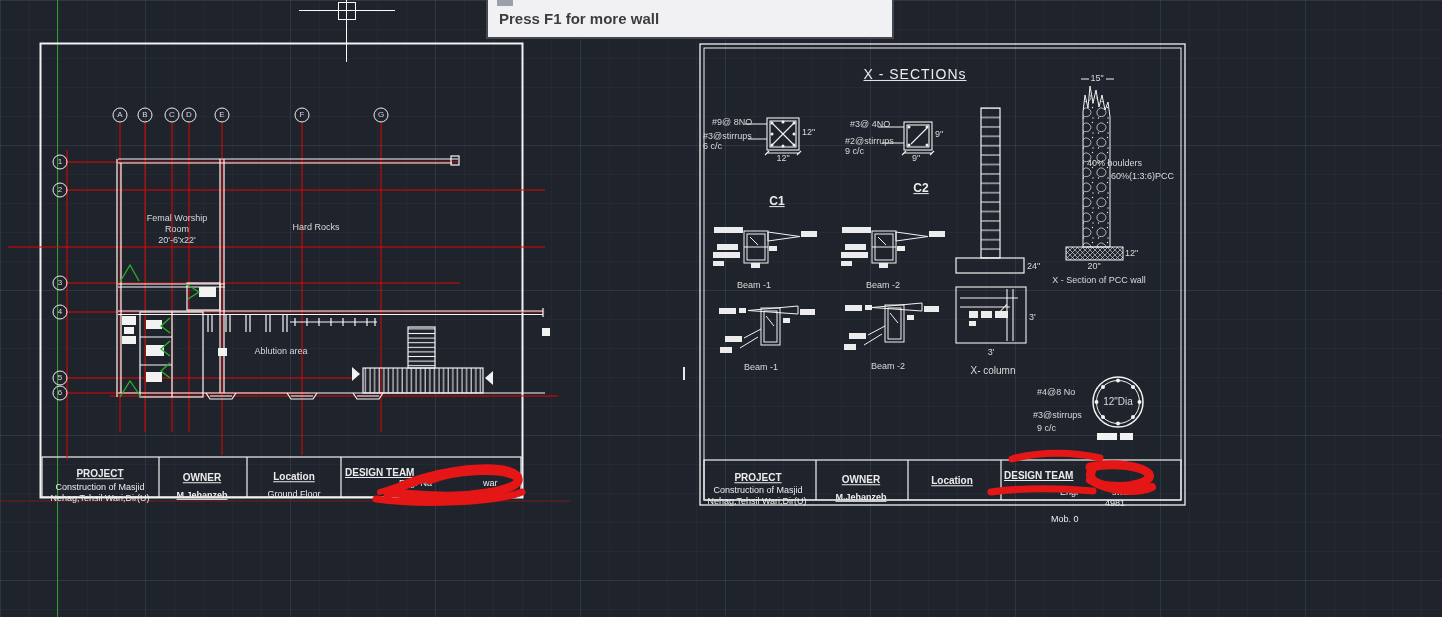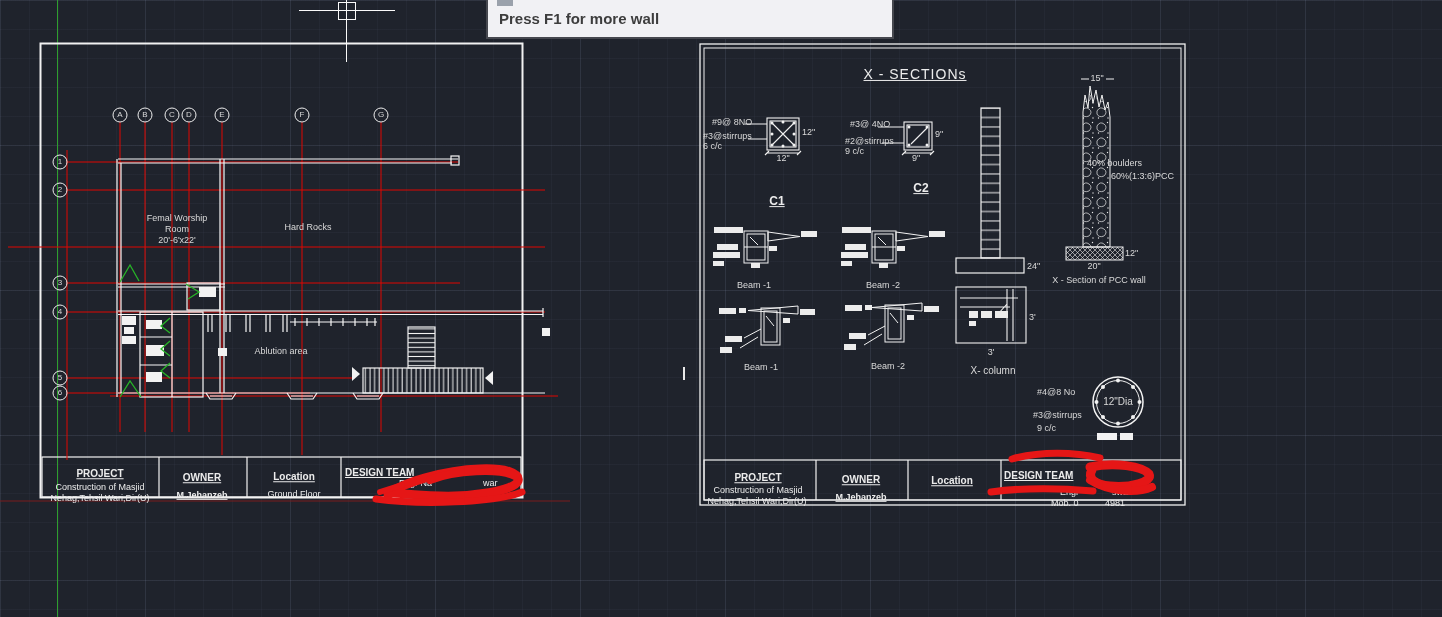--- a/index.html
+++ b/index.html
@@ -305,21 +305,21 @@
   <span class="t c s8" style="left:60px;top:162px">1</span>
   <span class="t c s8" style="left:60px;top:190px">2</span>
   <span class="t c s8" style="left:60px;top:283px">3</span>
   <span class="t c s8" style="left:60px;top:312px">4</span>
   <span class="t c s8" style="left:60px;top:378px">5</span>
   <span class="t c s8" style="left:60px;top:393px">6</span>
 
   <span class="t c" style="left:177px;top:218px">Femal Worship</span>
   <span class="t c" style="left:177px;top:229px">Room</span>
   <span class="t c" style="left:177px;top:240px">20'-6'x22'</span>
-  <span class="t c" style="left:308px;top:227px">Hard Rocks</span>
+  <span class="t c" style="left:316px;top:227px">Hard Rocks</span>
   <span class="t c" style="left:281px;top:351px">Ablution area</span>
 
   <span class="t c b u s10 bright" style="left:100px;top:466px">PROJECT</span>
   <span class="t c bright" style="left:100px;top:479px">Construction of Masjid</span>
   <span class="t c bright" style="left:100px;top:490px">Nehag,Tehsil Wari,Dir(U)</span>
   <span class="t c b u s10 bright" style="left:202px;top:470px">OWNER</span>
   <span class="t c b u bright" style="left:202px;top:487px">M.Jehanzeb</span>
   <span class="t c b u s10 bright" style="left:294px;top:469px">Location</span>
   <span class="t c bright" style="left:294px;top:486px">Ground Floor</span>
   <span class="t b u s10 bright" style="left:345px;top:459px">DESIGN TEAM</span>
@@ -368,21 +368,21 @@
   <span class="t c b u s10 bright" style="left:758px;top:470px">PROJECT</span>
   <span class="t c bright" style="left:758px;top:482px">Construction of Masjid</span>
   <span class="t c bright" style="left:757px;top:493px">Nehag,Tehsil Wari,Dir(U)</span>
   <span class="t c b u s10 bright" style="left:861px;top:472px">OWNER</span>
   <span class="t c b u bright" style="left:861px;top:489px">M.Jehanzeb</span>
   <span class="t c b u s10 bright" style="left:952px;top:473px">Location</span>
   <span class="t c bright" style="left:952px;top:488px"></span>
   <span class="t b u s10 bright" style="left:1004px;top:462px">DESIGN TEAM</span>
   <span class="t bright" style="left:1060px;top:479px">Engr</span>
   <span class="t bright" style="left:1112px;top:479px">swar</span>
-  <span class="t bright" style="left:1051px;top:490px">Mob. 0</span>
+  <span class="t bright" style="left:1051px;top:506px">Mob. 0</span>
   <span class="t bright" style="left:1105px;top:490px">4981</span>
 
   <svg id="scribbles" width="1442" height="617">
     <g stroke="#e51616" fill="none" stroke-linecap="round">
 
       <path d="M388,495 C400,483 445,470 480,469 C505,468 520,473 518,481 C515,491 470,497 440,496 C415,495 398,494 390,492" stroke-width="9"></path>
       <path d="M376,499 C420,505 495,503 522,492" stroke-width="7"></path>
       <path d="M430,480 C455,470 500,468 515,476" stroke-width="8"></path>
       <path d="M380,492 L402,485" stroke-width="6"></path>
 

